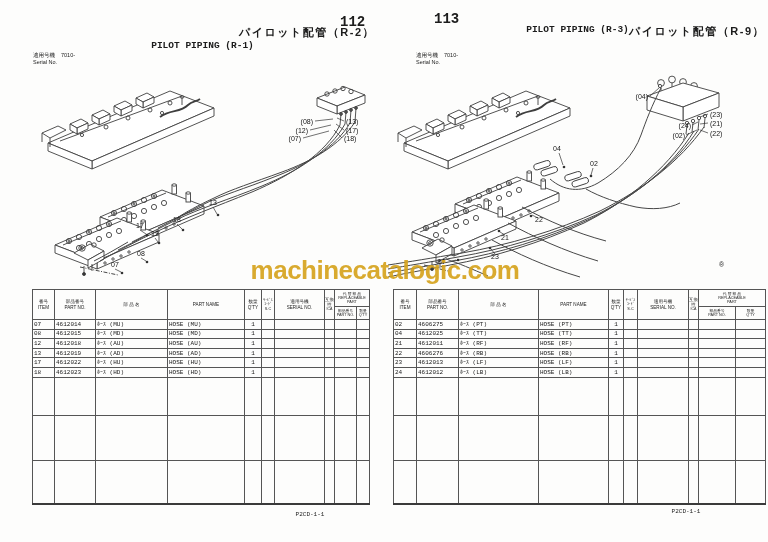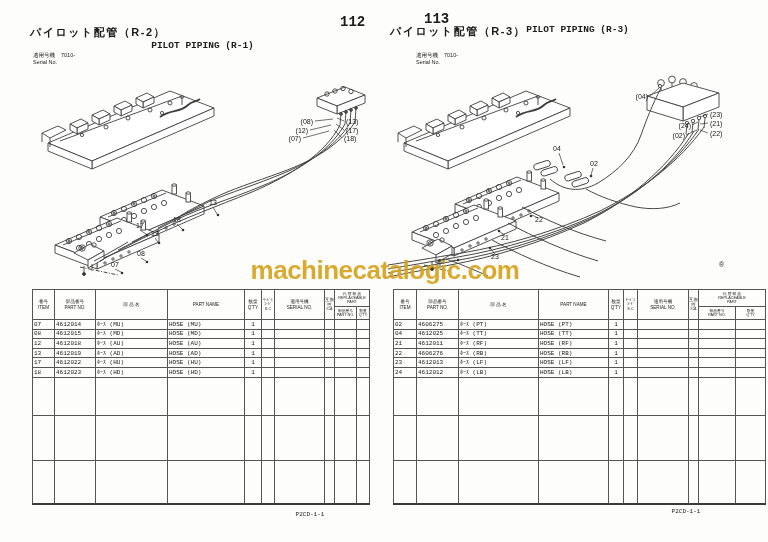--- a/index.html
+++ b/index.html
@@ -1,18 +1,18 @@
 <!DOCTYPE html>
 <html><head>
 <meta charset="utf-8">
 <style>
   html,body{margin:0;padding:0}
   body{width:768px;height:542px;background:#fdfdfc;font-family:"Liberation Sans",sans-serif;color:#1c1c1c;position:relative;overflow:hidden}
   .abs{position:absolute}
-  .title-jp{font-weight:bold;font-size:11px;letter-spacing:1.5px;text-align:left;white-space:nowrap}
+  .title-jp{font-weight:bold;font-size:11px;letter-spacing:1.5px;text-align:right;white-space:nowrap}
   .title-en{font-family:"Liberation Mono",monospace;font-weight:bold;font-size:9.5px;text-align:center;white-space:nowrap}
   .pagenum{font-size:14px;font-family:"Liberation Mono",monospace;font-weight:bold}
   .serial{font-size:5.5px;line-height:1.25;white-space:nowrap}
   .serial b{font-weight:normal;margin-left:6px}
   .foot{font-size:6px;font-family:"Liberation Mono",monospace;transform:translateX(-50%);white-space:nowrap}
   .regmark{font-size:7px}
   .watermark{font-size:26px;font-weight:bold;opacity:.92;white-space:nowrap;transform:translate(-50%,-50%);letter-spacing:-.5px;z-index:9}
   table.parts{border-collapse:collapse;table-layout:fixed;position:absolute;border-bottom:2px solid #3a3a3a}
   table.parts td{border:1px solid #555;font-size:6px;padding:0 1px;overflow:hidden;white-space:nowrap;font-family:"Liberation Mono",monospace;vertical-align:middle}
   table.parts td.h{font-family:"Liberation Sans",sans-serif;font-size:4.6px;text-align:center;line-height:1.25;padding:0;white-space:normal}
@@ -30,22 +30,22 @@
 <body>
 
 <div class="abs pagenum" style="left:340px;top:14px">112</div>
 <div class="abs title-jp" style="left:30px;top:25px;width:345px">パイロット配管（R-2）</div>
 <div class="abs title-en" style="left:30px;top:40px;width:345px">PILOT PIPING (R-1)</div>
 <div class="abs serial" style="left:33px;top:52px">
   <span>適用号機</span><b>7010-</b><br>
   <span>Serial No.</span>
 </div>
 
-<div class="abs pagenum" style="left:424px;top:11px">113</div>
-<div class="abs title-jp" style="left:390px;top:24px;width:375px">パイロット配管（R-3）</div>
+<div class="abs pagenum" style="left:434px;top:11px">113</div>
+<div class="abs title-jp" style="left:390px;top:24px;width:375px">パイロット配管（R-9）</div>
 <div class="abs title-en" style="left:390px;top:24px;width:375px">PILOT PIPING (R-3)</div>
 <div class="abs serial" style="left:416px;top:52px">
   <span>適用号機</span><b>7010-</b><br>
   <span>Serial No.</span>
 </div>
 
 <div class="abs regmark" style="left:719px;top:261px">®</div>
 
 <svg class="abs" style="left:0;top:73px" width="768" height="215" viewBox="0 0 768 215">
   <defs>

